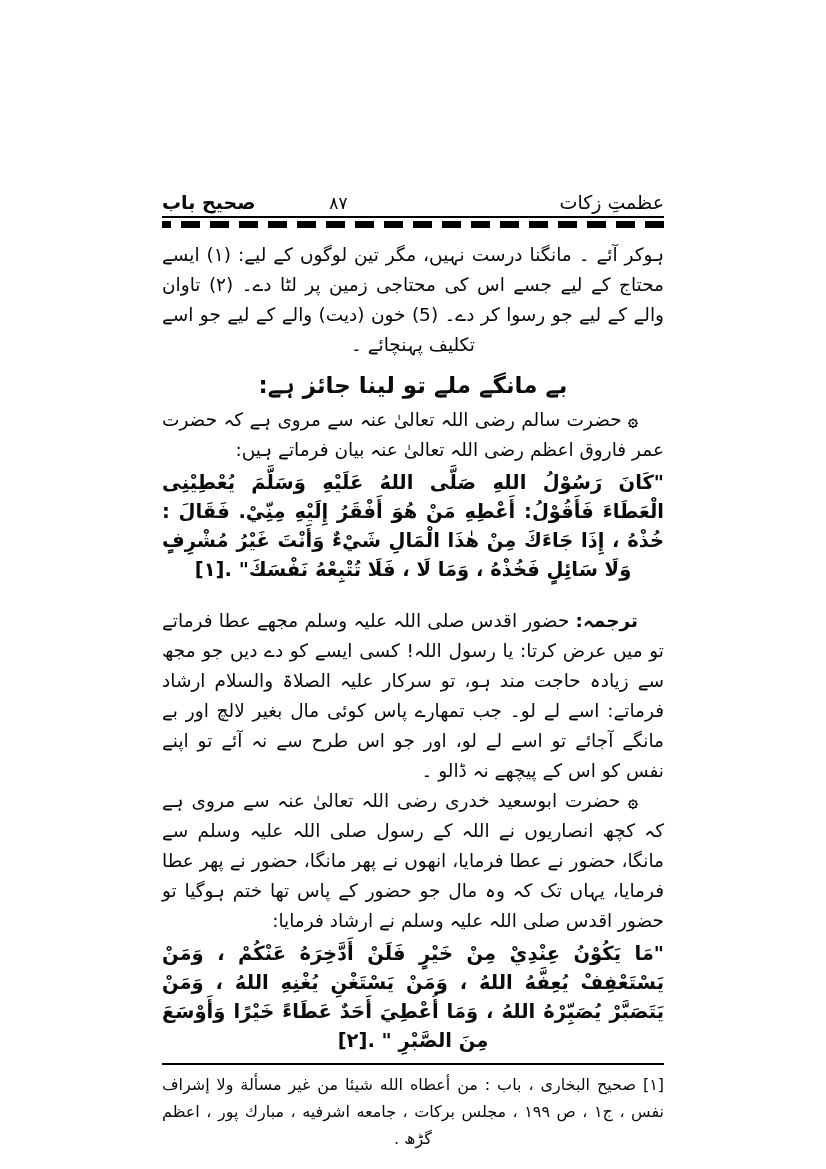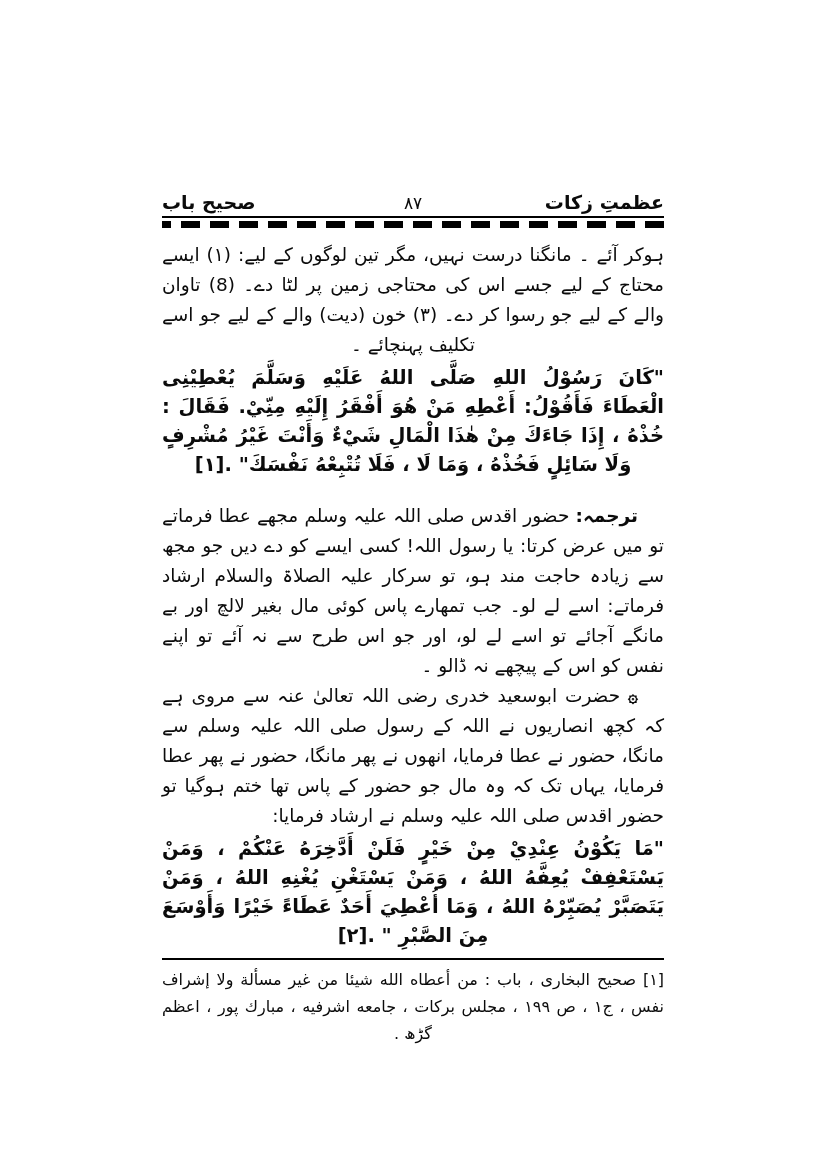--- a/index.html
+++ b/index.html
@@ -25,22 +25,22 @@
   }
 
   
   .running-header {
     display: flex;
     align-items: flex-end;
     justify-content: space-between;
     height: 30px;
   }
   .running-header .slot { flex: 1; }
-  .hdr-title   { text-align: right;  font-size: 19px; font-weight: bold; }
-  .hdr-pageno  { text-align: center; font-size: 17px; }
+  .hdr-title   { text-align: right;  font-size: 19px; font-weight: normal; }
+  .hdr-pageno  { text-align: left; font-size: 17px; }
   .hdr-chapter { text-align: left;   font-size: 19px; font-weight: bold; }
 
   
   .rule-top { margin-top: 3px; border-top: 2px solid #000; }
   .rule-dashes {
     margin-top: 3px;
     height: 7px;
     background: repeating-linear-gradient(to left, #000 0 19px, #ffffff 19px 29px);
   }
 
@@ -99,23 +99,25 @@
 
     <div class="running-header">
       <div class="slot hdr-title">عظمتِ زکات</div>
       <div class="slot hdr-pageno">۸۷</div>
       <div class="slot hdr-chapter">صحيح باب</div>
     </div>
 
     <div class="rule-top"></div>
     <div class="rule-dashes"></div>
 
-    <p class="urdu-para center-last para-intro">ہوکر آئے ۔ مانگنا درست نہیں، مگر تین لوگوں کے لیے: (۱) ایسے محتاج کے لیے جسے اس کی محتاجی زمین پر لٹا دے۔ (8) تاوان والے کے لیے جو رسوا کر دے۔ (۳) خون (دیت) والے کے لیے جو اسے تکلیف پہنچائے ۔</p>
+    <p class="urdu-para center-last para-intro">ہوکر آئے ۔ مانگنا درست نہیں، مگر تین لوگوں کے لیے: (۱) ایسے محتاج کے لیے جسے اس کی محتاجی زمین پر لٹا دے۔ (۲) تاوان والے کے لیے جو رسوا کر دے۔ (5) خون (دیت) والے کے لیے جو اسے تکلیف پہنچائے ۔</p>
 
+    <h2 class="section-heading">بے مانگے ملے تو لینا جائز ہے:</h2>
 
+    <p class="urdu-para indent-first"><span class="star">۞</span><span> حضرت سالم رضی اللہ تعالیٰ عنہ سے مروی ہے کہ حضرت عمر فاروق اعظم رضی اللہ تعالیٰ عنہ بیان فرماتے ہیں:</span></p>
 
     <p class="arabic-block">"كَانَ رَسُوْلُ اللهِ صَلَّى اللهُ عَلَيْهِ وَسَلَّمَ يُعْطِيْنِى الْعَطَاءَ فَأَقُوْلُ: أَعْطِهِ مَنْ هُوَ أَفْقَرُ إِلَيْهِ مِنِّيْ. فَقَالَ : خُذْهُ ، إِذَا جَاءَكَ مِنْ هٰذَا الْمَالِ شَيْءٌ وَأَنْتَ غَيْرُ مُشْرِفٍ وَلَا سَائِلٍ فَخُذْهُ ، وَمَا لَا ، فَلَا تُتْبِعْهُ نَفْسَكَ" .[۱]</p>
 
     <p class="urdu-para trans-para indent-first"><span class="trans-label">ترجمہ:</span><span> حضور اقدس صلی اللہ علیہ وسلم مجھے عطا فرماتے تو میں عرض کرتا: یا رسول اللہ! کسی ایسے کو دے دیں جو مجھ سے زیادہ حاجت مند ہو، تو سرکار علیہ الصلاۃ والسلام ارشاد فرماتے: اسے لے لو۔ جب تمھارے پاس کوئی مال بغیر لالچ اور بے مانگے آجائے تو اسے لے لو، اور جو اس طرح سے نہ آئے تو اپنے نفس کو اس کے پیچھے نہ ڈالو ۔</span></p>
 
 
     <p class="urdu-para indent-first"><span class="star">۞</span><span> حضرت ابوسعید خدری رضی اللہ تعالیٰ عنہ سے مروی ہے کہ کچھ انصاریوں نے اللہ کے رسول صلی اللہ علیہ وسلم سے مانگا، حضور نے عطا فرمایا، انھوں نے پھر مانگا، حضور نے پھر عطا فرمایا، یہاں تک کہ وہ مال جو حضور کے پاس تھا ختم ہوگیا تو حضور اقدس صلی اللہ علیہ وسلم نے ارشاد فرمایا:</span></p>
 
     <p class="arabic-block">"مَا يَكُوْنُ عِنْدِيْ مِنْ خَيْرٍ فَلَنْ أَدَّخِرَهُ عَنْكُمْ ، وَمَنْ يَسْتَعْفِفْ يُعِفَّهُ اللهُ ، وَمَنْ يَسْتَغْنِ يُغْنِهِ اللهُ ، وَمَنْ يَتَصَبَّرْ يُصَبِّرْهُ اللهُ ، وَمَا أُعْطِيَ أَحَدٌ عَطَاءً خَيْرًا وَأَوْسَعَ مِنَ الصَّبْرِ " .[۲]</p>
 

